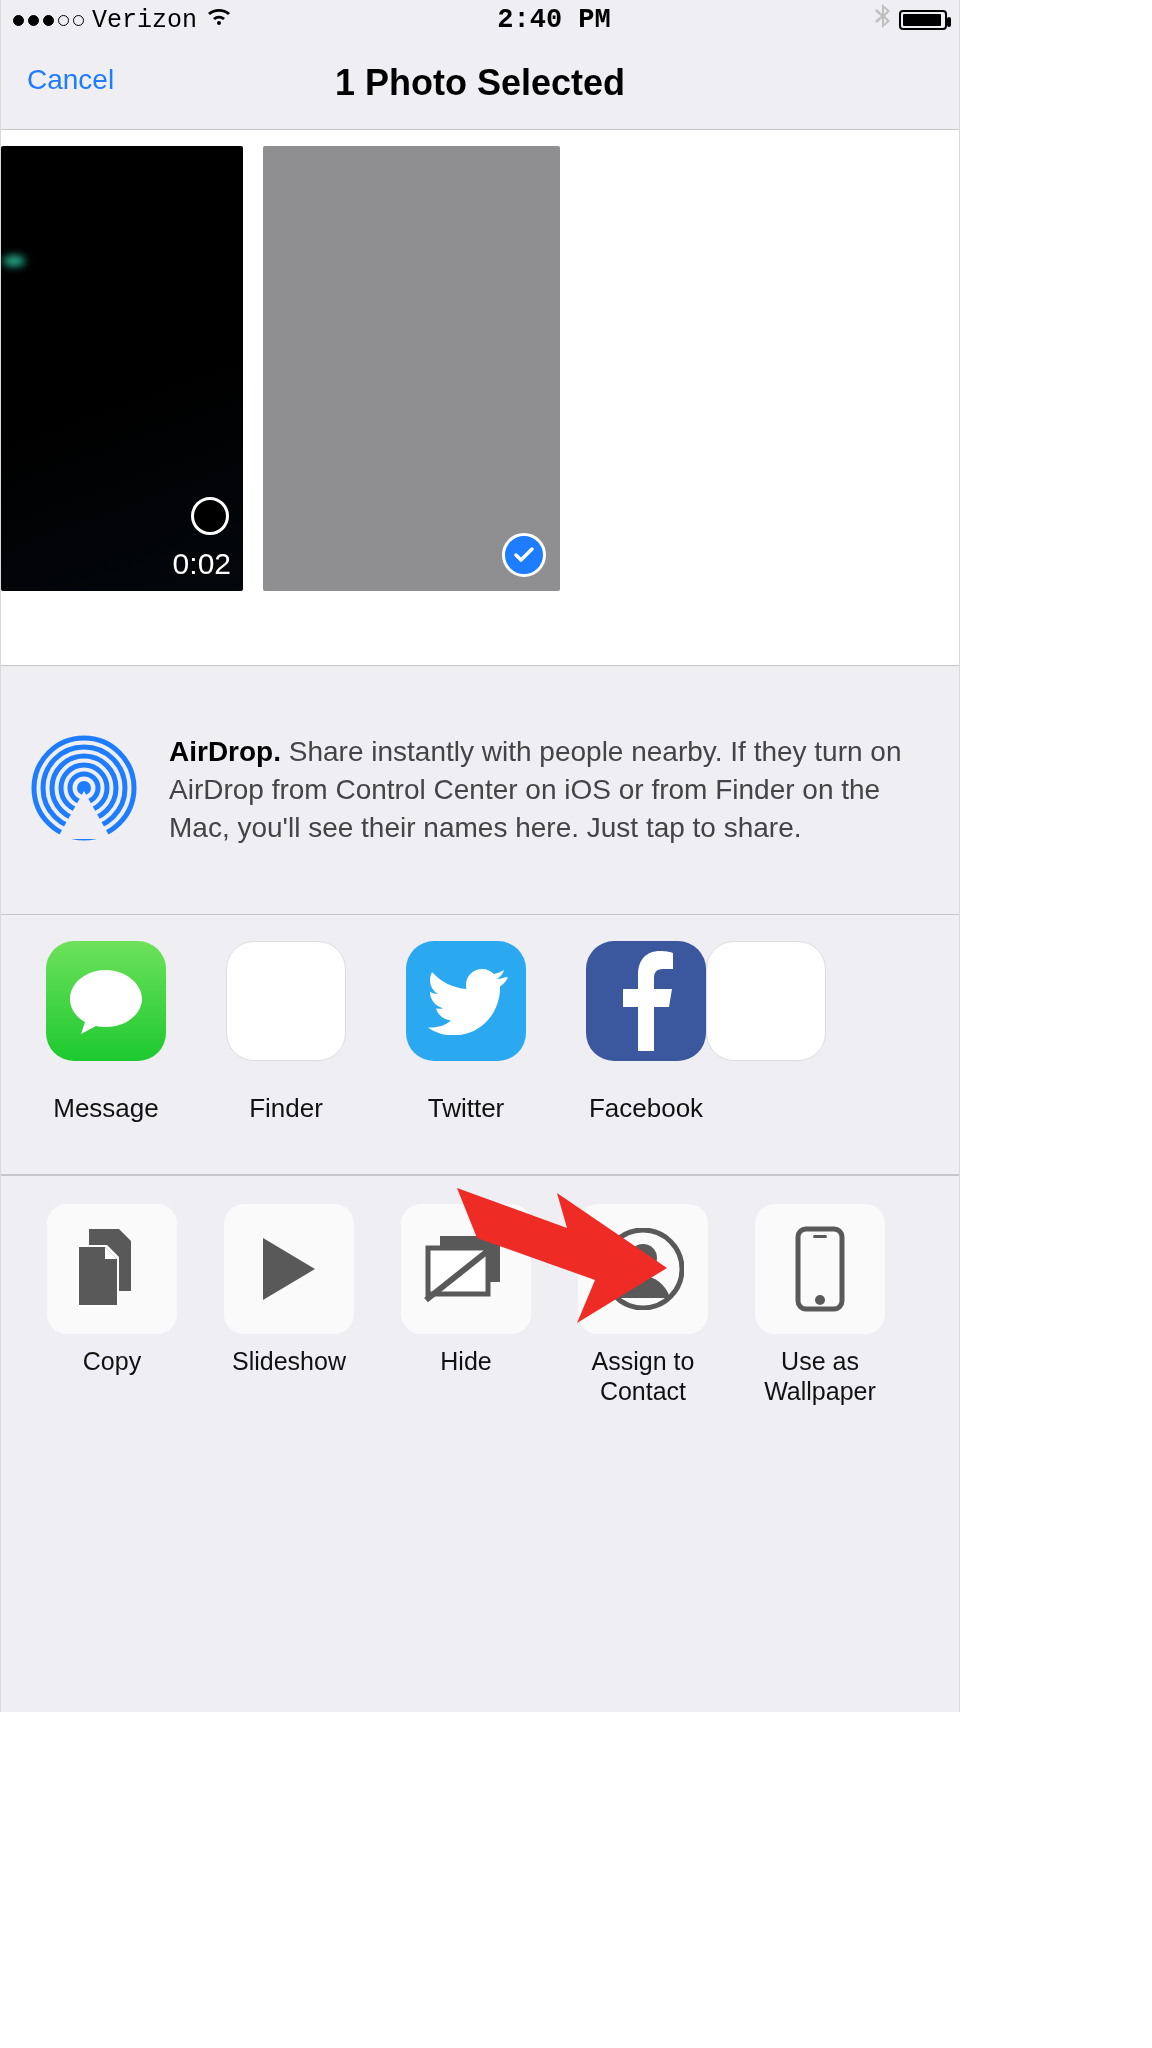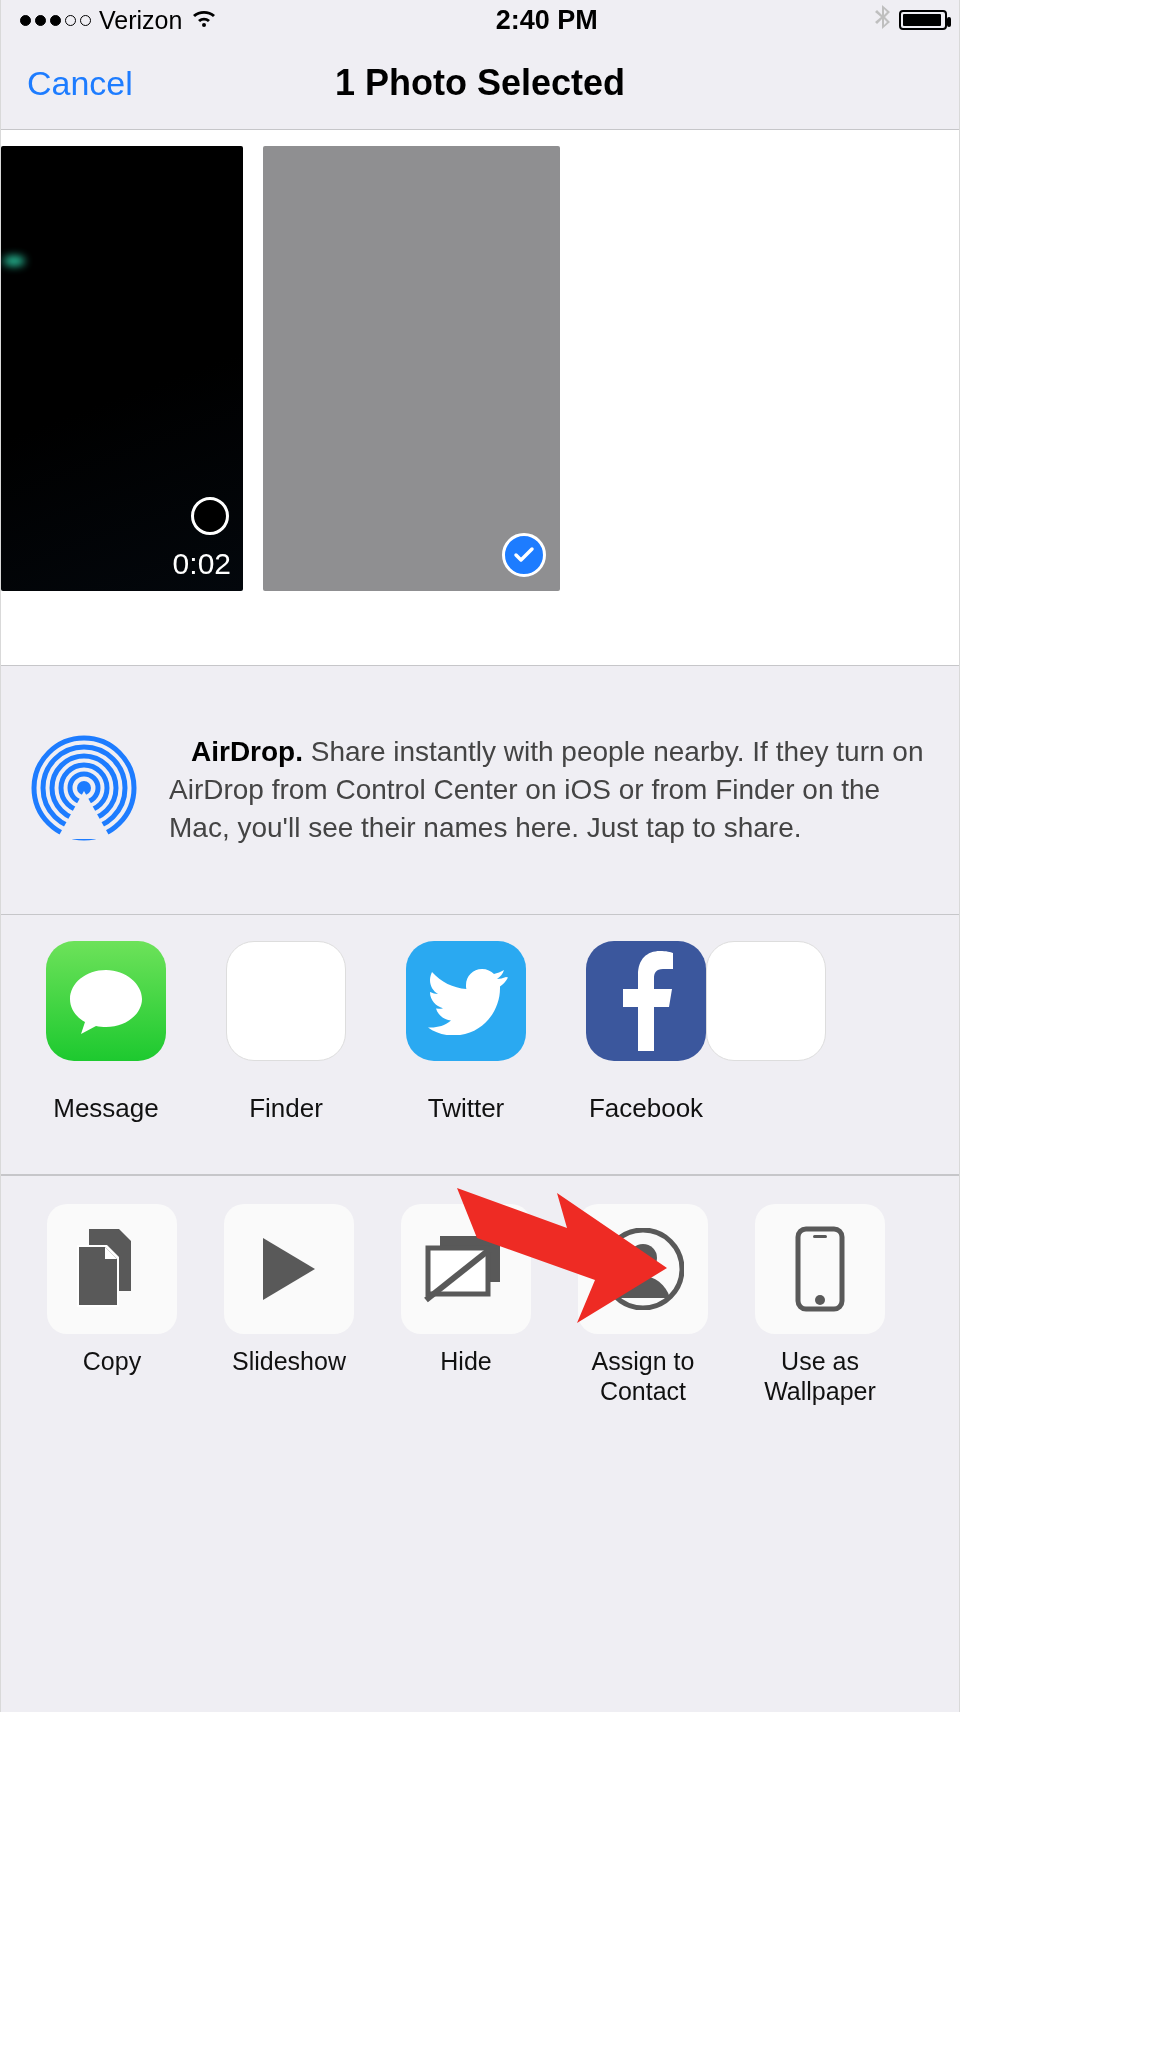--- a/index.html
+++ b/index.html
@@ -2,53 +2,53 @@
 <html><head>
 <meta charset="utf-8">
 <style>
   * { margin: 0; padding: 0; box-sizing: border-box; }
   html, body { width: 1152px; height: 2048px; font-family: -apple-system, "Helvetica Neue", Arial, sans-serif; background:#fff; overflow:hidden; }
   .frame { position:relative; width:960px; height:1712px; left:0; top:0; background:#efeef3; border-left:1px solid #d9d9d9; border-right:1px solid #d9d9d9; }
   .right-gutter { position:absolute; left:960px; top:0; width:192px; height:2048px; background:#ffffff; }
   .bottom-gutter { position:absolute; left:0; top:1712px; width:1152px; height:336px; background:#ffffff; }
 
   
-  .status { position:absolute; top:0; left:7px; right:0; height:40px; display:flex; align-items:center; justify-content:space-between; padding:0 12px; font-size:26px; color:#000; }
+  .status { position:absolute; top:0; left:0; right:0; height:40px; display:flex; align-items:center; justify-content:space-between; padding:0 12px; font-size:26px; color:#000;font-family:Liberation Mono, monospace; }
   .status .left, .status .right { display:flex; align-items:center; gap:8px; }
   .dots { display:flex; gap:4px; }
   .dot { width:11px; height:11px; border-radius:50%; border:1.5px solid #000; }
   .dot.f { background:#000; }
   .carrier { font-size:25px; }
   .time { font-weight:600; font-size:27px; }
   .bt { color:#bfbfbf; font-size:26px; }
   .batt { width:48px; height:20px; border:2px solid #000; border-radius:4px; position:relative; }
   .batt::after { content:""; position:absolute; right:-6px; top:5px; width:4px; height:10px; background:#000; border-radius:2px; }
   .batt .fill { position:absolute; left:2px; top:2px; bottom:2px; width:38px; background:#000; border-radius:1px; }
 
   
   .header { position:absolute; top:40px; left:0; right:0; height:90px; border-bottom:1px solid #c6c6c9; }
-  .cancel { position:absolute; left:26px; top:24px; font-size:34px; color:#1d7cff; }
+  .cancel { position:absolute; left:26px; top:24px; font-size:28px; color:#1d7cff; }
   .title  { position:absolute; left:0; right:0; top:22px; text-align:center; font-size:36px; font-weight:700; color:#000; }
 
   
   .media { position:absolute; top:130px; left:0; right:0; height:535px; background:#fff; padding:16px 0; display:flex; gap:20px; overflow:hidden; }
   .thumb { position:relative; height:445px; border-radius:2px; }
   .thumb.video { width:242px; background:linear-gradient(160deg,#000 0%,#000 55%,#03070c 100%); }
   .thumb.video .glow { position:absolute; left:2px; top:110px; width:22px; height:10px; background:#33f5c4; border-radius:50%; filter:blur(4px); opacity:.8; }
   .thumb.photo { width:297px; background:#8f8f91; }
   .sel-ring { position:absolute; width:38px; height:38px; border:3px solid #fff; border-radius:50%; }
   .thumb.video .sel-ring { right:14px; bottom:56px; background:#000; }
   .dur { position:absolute; right:12px; bottom:10px; color:#fff; font-size:30px; }
   .checked { position:absolute; right:14px; bottom:14px; width:44px; height:44px; border-radius:50%; background:#1d7cff; border:3px solid #fff; display:flex; align-items:center; justify-content:center; }
   .checked svg { width:24px; height:24px; }
 
   
   .airdrop { position:absolute; top:665px; left:0; right:0; height:250px; border-top:1px solid #c6c6c9; border-bottom:1px solid #c6c6c9; display:flex; align-items:center; padding:0 28px; gap:30px; }
   .airdrop-text { font-size:28px; line-height:1.35; color:#444; }
-  .airdrop-text b { color:#000; font-weight:700;margin-left:22px; }
+  .airdrop-text b { color:#000; font-weight:700; }
 
   
   .apps { position:absolute; top:915px; left:0; right:0; height:260px; border-bottom:1px solid #c6c6c9; display:flex; gap:30px; padding:26px 30px 0 30px; overflow:hidden; }
   .app { width:150px; display:flex; flex-direction:column; align-items:center; gap:32px; flex-shrink:0; }
   .app-icon { width:120px; height:120px; border-radius:28px; display:flex; align-items:center; justify-content:center; }
   .app-label { font-size:26px; color:#111; text-align:center; }
   .msg { background:linear-gradient(#6de25a,#1dc92f); }
   .mail { background:linear-gradient(#3aa8ff,#0a62e6); }
   .notes { background:#fff; border:1px solid #ddd; display:flex; flex-direction:column; overflow:hidden; }
   .notes .bar { height:34px; background:#f6c33c; border-bottom:1px solid #e0a820; }

